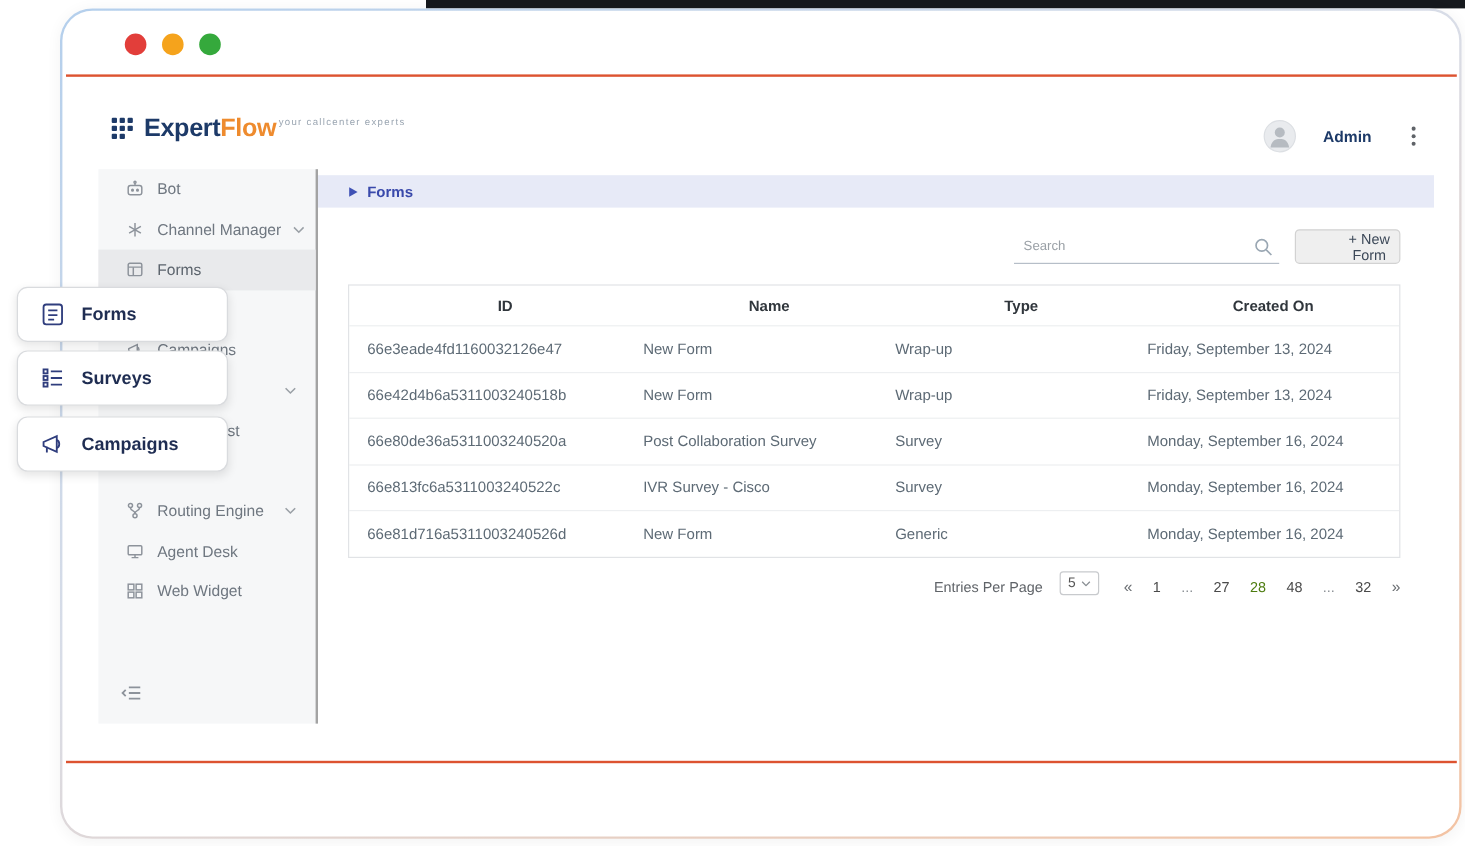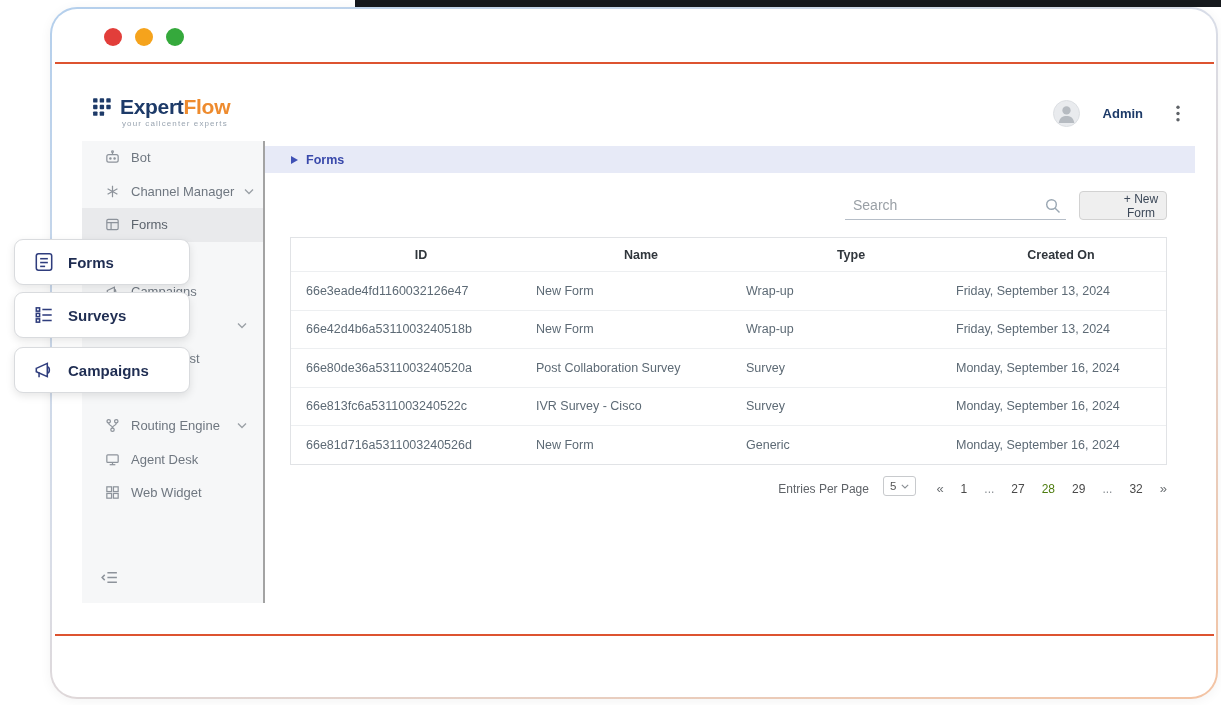--- a/index.html
+++ b/index.html
@@ -22,21 +22,21 @@
 
   .traffic-lights { position:absolute; left:52px; top:19px; display:flex; gap:13px; }
   .light { width:18px; height:18px; border-radius:50%; }
 
   .accent-line { position:absolute; left:3px; right:2px; height:2px; }
   .accent-top { top:53px; }
   .accent-bottom { top:625px; }
 
   
   .logo { position:absolute; left:40px; top:87px; display:flex; align-items:flex-start; gap:6px; }
-  .logo-text-wrap { display:flex; flex-direction:column; }
+  .logo-text-wrap { display:flex; flex-direction:row; }
   .logo-text { font-size:21px; font-weight:700; letter-spacing:-0.3px; line-height:22px; }
   .logo-tagline { font-size:8px; color:#9aa5b1; letter-spacing:1.1px; margin-top:1px; padding-left:2px; }
 
   .user-area { position:absolute; right:36px; top:91px; display:flex; align-items:center; gap:23px; }
   .avatar { width:27px; height:27px; border-radius:50%; background:#e9ebee; border:1px solid #dcdfe3; overflow:hidden; display:flex; align-items:flex-end; justify-content:center; }
   .user-name { font-size:13px; font-weight:700; color:#1d3a68; }
   .kebab { margin-left:10px; cursor:pointer; display:flex; align-items:center; }
 
   
   .sidebar {
@@ -63,21 +63,21 @@
   .breadcrumb {
     position:absolute; left:213px; top:137px; width:930px; height:27px;
     background:#e7eaf7; display:flex; align-items:center; padding-left:26px; gap:8px; cursor:pointer;
   }
   .bc-arrow { width:0; height:0; border-left:7px solid #3f51b5; border-top:4.5px solid transparent; border-bottom:4.5px solid transparent; }
   .bc-label { font-size:12.5px; font-weight:700; color:#3949ab; }
 
   .search-wrap { position:absolute; left:793px; top:183px; width:221px; height:28px; }
   .search-input {
     width:100%; height:100%; border:none; border-bottom:1px solid #b6bec8; background:transparent;
-    font-size:14px; color:#444; padding:4px 28px 6px 8px; outline:none;
+    font-size:11px; color:#444; padding:4px 28px 6px 8px; outline:none;
     font-family:"Liberation Sans","DejaVu Sans",sans-serif;
   }
   .search-input::placeholder { color:#9aa0a6; }
   .search-icon { position:absolute; right:4px; top:5px; cursor:pointer; }
 
   .new-form-btn {
     position:absolute; left:1027px; top:182px; width:88px; height:29px;
     background:#efefef; border:1px solid #d2d2d2; border-radius:4px;
     font-size:12px; color:#3c4858; cursor:pointer;
     display:flex; align-items:center; justify-content:center;
@@ -364,21 +364,21 @@
         <svg width="8" height="5" viewBox="0 0 8 5" fill="none" stroke="#8a8f94" stroke-width="1.1">
             <polyline points="0.8,0.8 4,4 7.2,0.8"></polyline>
           </svg>
       </span>
       <span class="pager">
         <span class="page-item nav">«</span>
         <span class="page-item">1</span>
         <span class="page-item ellipsis">...</span>
         <span class="page-item">27</span>
         <span class="page-item current">28</span>
-        <span class="page-item">29</span>
+        <span class="page-item">48</span>
         <span class="page-item ellipsis">...</span>
         <span class="page-item">32</span>
         <span class="page-item nav">»</span>
       </span>
     </div>
 
   </div>
 </div>
 
 <div class="callout co-forms">

